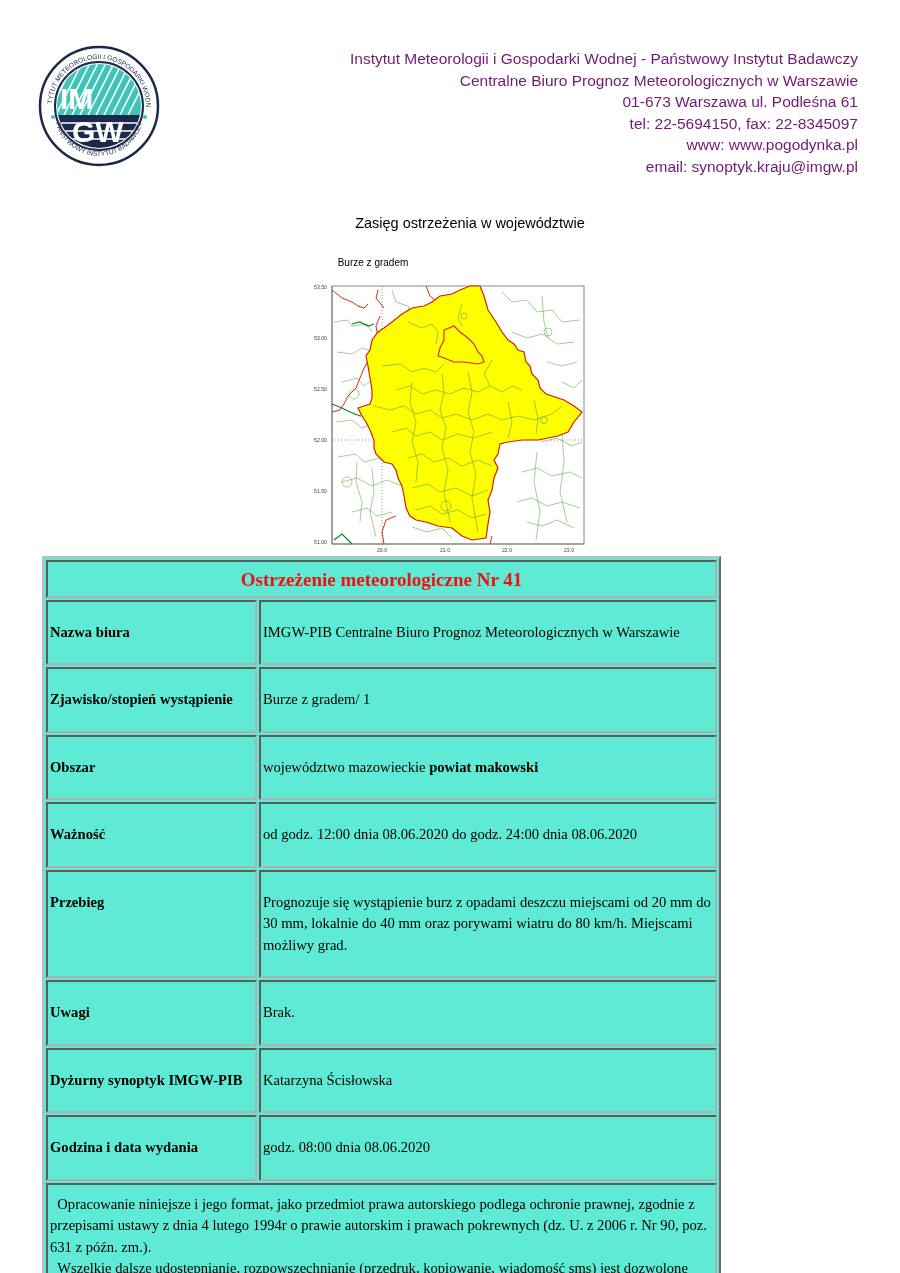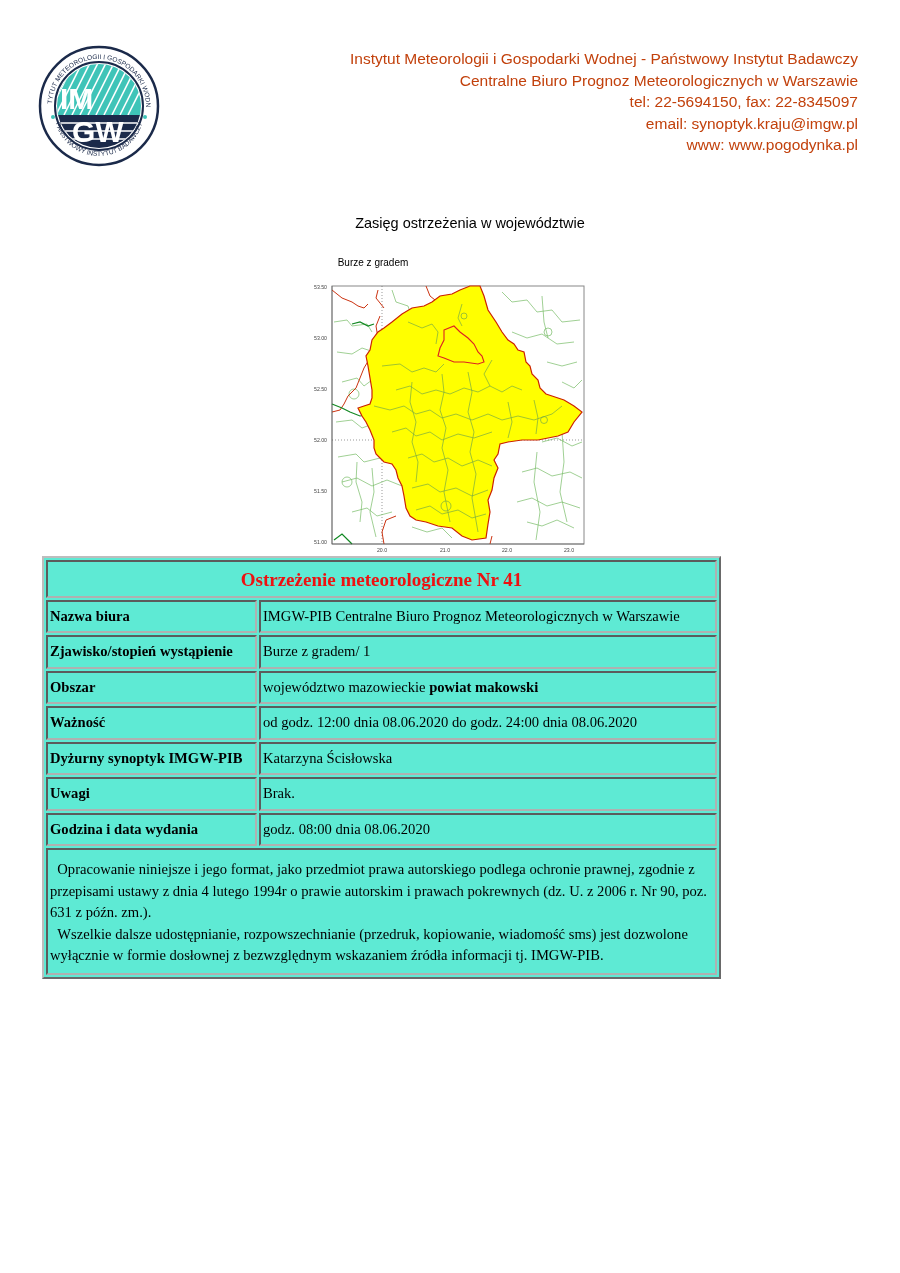--- a/index.html
+++ b/index.html
@@ -1,29 +1,29 @@
 <!DOCTYPE html>
 <html><head>
 <meta charset="utf-8">
 <style>
   * { box-sizing: border-box; }
   html, body { margin: 0; padding: 0; background: #ffffff; }
   body { width: 900px; height: 1273px; position: relative; overflow: hidden; font-family: "Liberation Serif", serif; color: #000; }
 
   .logo { position: absolute; left: 38px; top: 45px; width: 122px; height: 122px; }
 
-  .header { position: absolute; right: 42px; top: 48px; text-align: right; font-family: "Liberation Sans", sans-serif; color: #c2410c; font-size: 15.5px; line-height: 21.6px; }
+  .header { position: absolute; right: 42px; top: 48px; text-align: right; font-family: "Liberation Sans", sans-serif; color: #701a75; font-size: 15.5px; line-height: 21.6px; }
   .header .bold { font-weight: normal; }
 
   .map-caption { position: absolute; left: 0; width: 940px; top: 215px; text-align: center; font-family: "Liberation Sans", sans-serif; font-size: 14.5px; color: #000; }
   .map-title { position: absolute; left: 0; width: 746px; top: 257px; text-align: center; font-family: "Liberation Sans", sans-serif; font-size: 10px; color: #000; }
   .map-wrap { position: absolute; left: 312px; top: 282px; width: 275px; height: 274px; }
 
   .warn-table { position: absolute; left: 42px; top: 556px; width: 679px; border-collapse: separate; border-spacing: 2px; border: 2px outset #bdbdbd; background: #5eead4; }
-  .warn-table td { border: 2px inset #b0b0b0; padding: 4px 2px; vertical-align: top; font-size: 14.6px; line-height: 21.5px; }
+  .warn-table td { border: 2px inset #b0b0b0; padding: 20px 2px; vertical-align: top; font-size: 14.6px; line-height: 21.5px; }
   .warn-table td.lbl { font-weight: bold; width: 211px; }
   .warn-table td.title { text-align: center; color: #ee1111; font-weight: bold; font-size: 19px; padding: 7px 2px 5px; font-family: "Liberation Serif", serif; }
   .warn-table td.foot { padding: 9px 2px 6px; }
   .warn-table tr.tall td { height: 53px; }
 </style>
 </head>
 <body>
 
 <div class="logo">
   <svg width="122" height="122" viewBox="0 0 122 122">
@@ -67,23 +67,24 @@
       <textPath href="#ringBot" startOffset="50%" text-anchor="middle">PAŃSTWOWY INSTYTUT BADAWCZY</textPath>
     </text>
     <circle cx="15" cy="72" r="2" fill="#3fc4b8"></circle>
     <circle cx="107" cy="72" r="2" fill="#3fc4b8"></circle>
   </svg>
 </div>
 
 <div class="header">
   <div>Instytut Meteorologii i Gospodarki Wodnej - Państwowy Instytut Badawczy</div>
   <div class="bold">Centralne Biuro Prognoz Meteorologicznych w Warszawie</div>
+  <div>01-673 Warszawa ul. Podleśna 61</div>
   <div>tel: 22-5694150, fax: 22-8345097</div>
+  <div>www: www.pogodynka.pl</div>
   <div>email: synoptyk.kraju@imgw.pl</div>
-  <div>www: www.pogodynka.pl</div>
 </div>
 
 <div class="map-caption">Zasięg ostrzeżenia w województwie</div>
 <div class="map-title">Burze z gradem</div>
 
 <div class="map-wrap">
   <svg width="275" height="274" viewBox="0 0 275 274">
 
     <rect x="20" y="4" width="252" height="258" fill="#fff" stroke="#888" stroke-width="1"></rect>
 
@@ -202,28 +203,32 @@
   </tr>
   <tr>
     <td class="lbl">Obszar</td>
     <td><span>województwo mazowieckie </span><b>powiat makowski</b></td>
   </tr>
   <tr>
     <td class="lbl">Ważność</td>
     <td>od godz. 12:00 dnia 08.06.2020 do godz. 24:00 dnia 08.06.2020</td>
   </tr>
   <tr>
+    <td class="lbl">Przebieg</td>
+    <td>Prognozuje się wystąpienie burz z opadami deszczu miejscami od 20 mm do 30 mm, lokalnie do 40 mm oraz porywami wiatru do 80 km/h. Miejscami możliwy grad.</td>
+  </tr>
+  <tr>
+    <td class="lbl">Uwagi</td>
+    <td>Brak.</td>
+  </tr>
+  <tr>
     <td class="lbl">Dyżurny synoptyk IMGW-PIB</td>
     <td>Katarzyna Ścisłowska</td>
   </tr>
   <tr>
-    <td class="lbl">Uwagi</td>
-    <td>Brak.</td>
-  </tr>
-  <tr>
     <td class="lbl">Godzina i data wydania</td>
     <td>godz. 08:00 dnia 08.06.2020</td>
   </tr>
   <tr>
     <td colspan="2" class="foot">&nbsp;&nbsp;<span>Opracowanie niniejsze i jego format, jako przedmiot prawa autorskiego podlega ochronie prawnej, zgodnie z przepisami ustawy z dnia 4 lutego 1994r o prawie autorskim i prawach pokrewnych (dz. U. z 2006 r. Nr 90, poz. 631 z późn. zm.).</span><br>&nbsp;&nbsp;<span>Wszelkie dalsze udostępnianie, rozpowszechnianie (przedruk, kopiowanie, wiadomość sms) jest dozwolone wyłącznie w formie dosłownej z bezwzględnym wskazaniem źródła informacji tj. IMGW-PIB.</span></td>
   </tr>
 </tbody>
   </table>
 
 </body></html>

